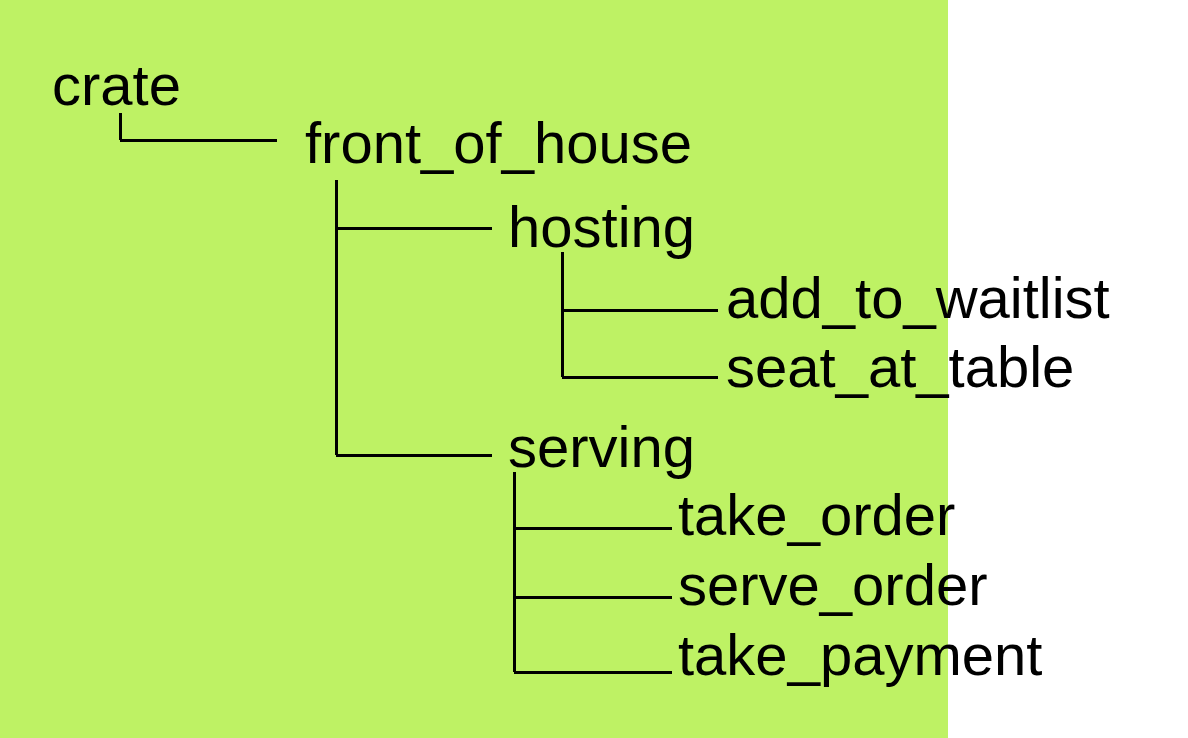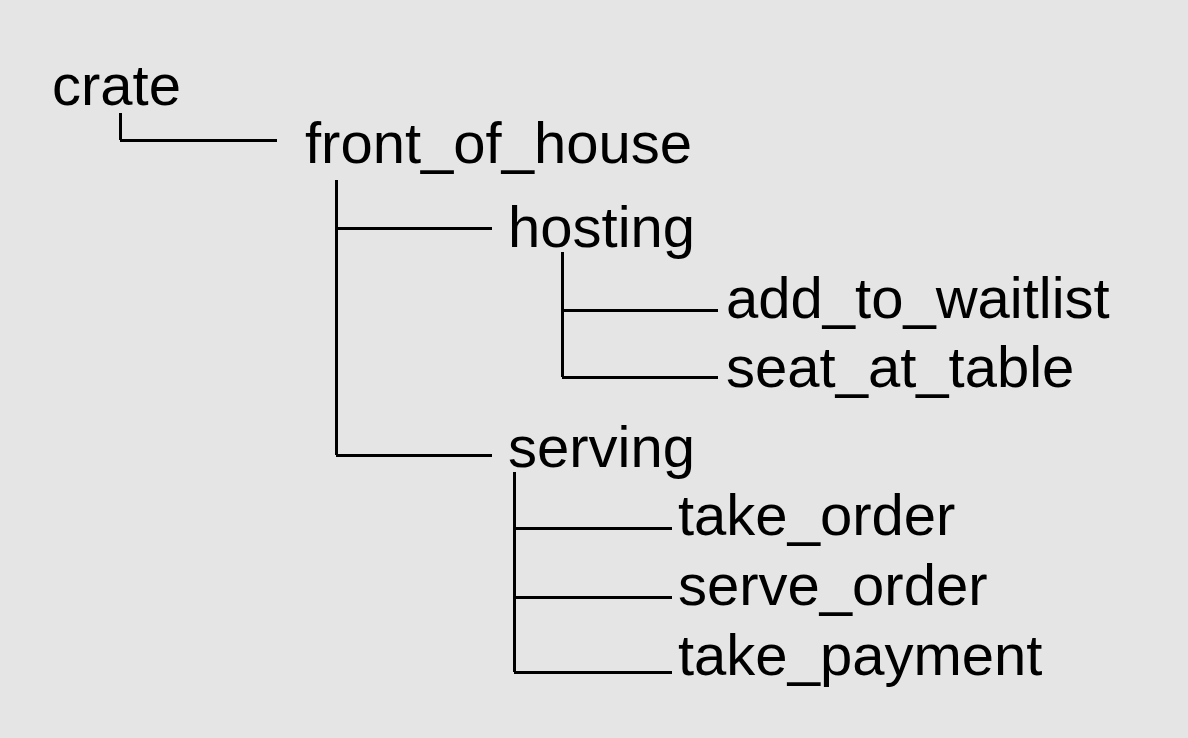--- a/index.html
+++ b/index.html
@@ -8,23 +8,23 @@
     background: #ffffff;
   }
   body {
     width: 1188px;
     height: 738px;
     overflow: hidden;
     font-family: "Liberation Sans", sans-serif;
   }
   #diagram-root {
     position: relative;
-    width: 1188px;
+    width: 948px;
     height: 738px;
-    background: #e5e5e5;
+    background: #bef264;
   }
   svg.tree-canvas {
     display: block;
     width: 1188px;
     height: 738px;
   }
   .tree-label {
     font-family: "Liberation Sans", sans-serif;
     font-size: 58px;
     font-weight: 400;

